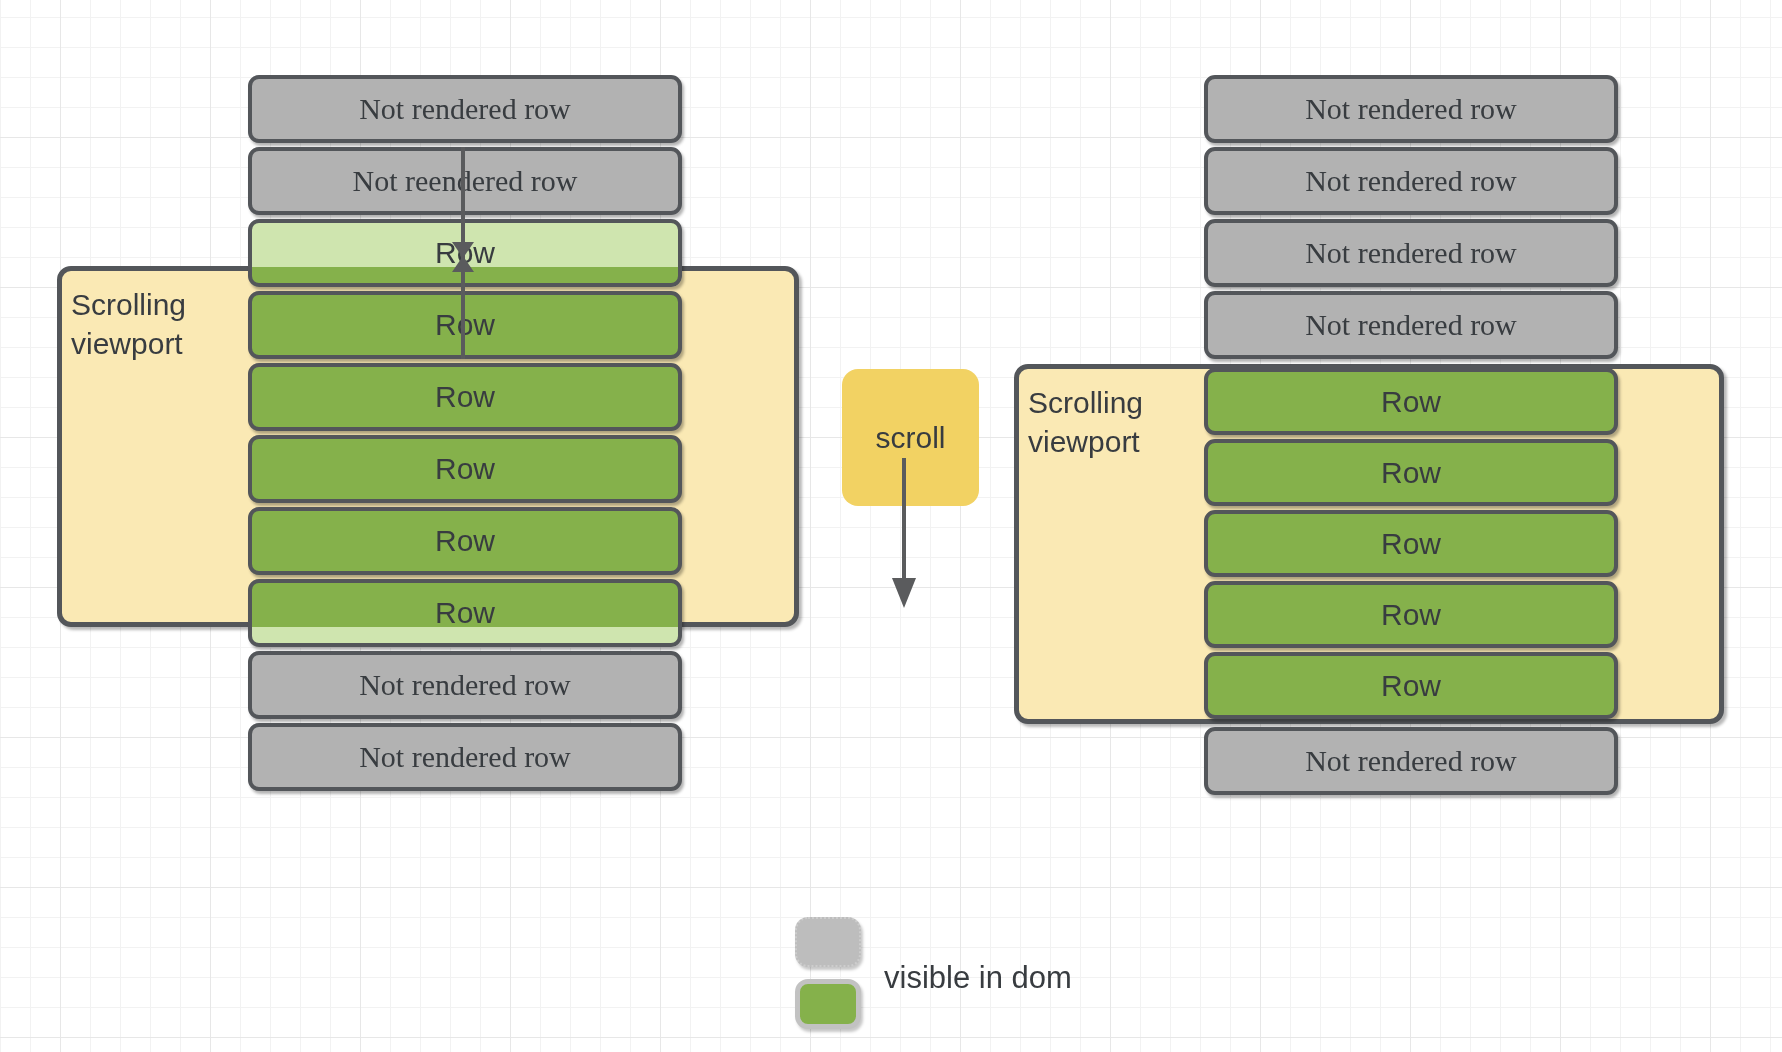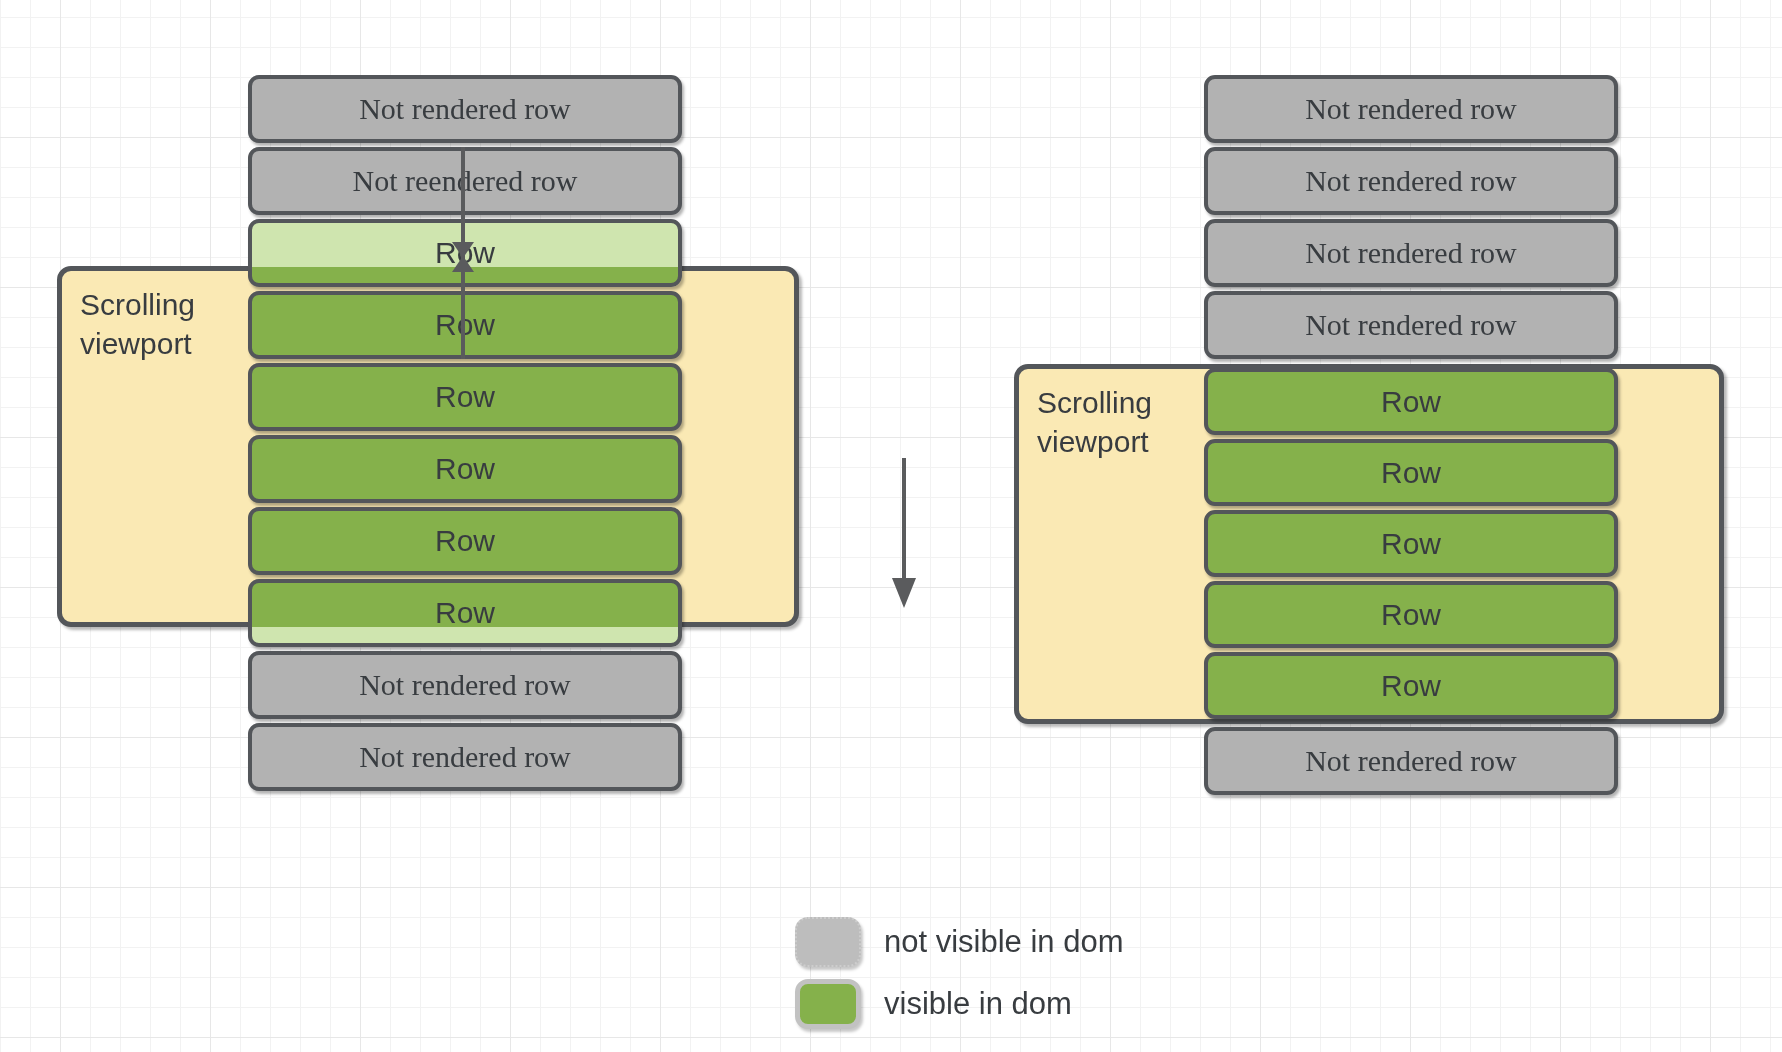--- a/index.html
+++ b/index.html
@@ -18,21 +18,21 @@
       linear-gradient(90deg, #f2f2f2 1px, transparent 1px);
     background-size:150px 150px,150px 150px,30px 30px,30px 30px;
     background-position:60px 137px,60px 137px,0 17px,0 0;
   }
   .viewport{
     position:absolute;z-index:1;box-sizing:border-box;
     background:#fae9b4;border:5px solid #53565a;border-radius:14px;
     box-shadow:3px 3px 3px rgba(0,0,0,0.28);
     color:#383c40;font-size:30px;line-height:39px;
   }
-  .viewport .vp-label{display:block;padding:14px 0 0 9px;width:170px;margin-left:9px;}
+  .viewport .vp-label{display:block;padding:14px 0 0 9px;width:170px;}
   .row{
     position:absolute;z-index:2;box-sizing:border-box;height:68px;
     border:4px solid #53565a;border-radius:11px;
     display:flex;align-items:center;justify-content:center;
     font-size:30px;color:#383c40;
     box-shadow:2px 3px 3px rgba(0,0,0,0.30);
   }
   .row.l{left:248px;width:434px;}
   .row.r{left:1204px;width:414px;}
   .row.gray{background:#b2b2b2;font-family:Liberation Serif, serif;}
@@ -78,36 +78,36 @@
   <div class="row l green" style="top:435px;">Row</div>
   <div class="row l green" style="top:507px;">Row</div>
   <div class="row l partial-bottom" style="top:579px;">Row</div>
   <div class="row l gray" style="top:651px;">Not rendered row</div>
   <div class="row l gray" style="top:723px;">Not rendered row</div>
 
   <div class="aline" style="left:461px;top:147px;height:212px;"></div>
   <div class="tri down" style="left:452px;top:242px;"></div>
   <div class="tri up" style="left:452px;top:256px;"></div>
 
+  <div class="scrollbox">scroll</div>
   <div class="aline" style="left:902px;top:458px;height:122px;"></div>
   <div class="tri down-big" style="left:892px;top:578px;"></div>
 
   <div class="viewport" style="left:1014px;top:364px;width:710px;height:360px;">
     <span class="vp-label">Scrolling viewport</span>
   </div>
 
   <div class="row r gray" style="top:75px;">Not rendered row</div>
   <div class="row r gray" style="top:147px;">Not rendered row</div>
   <div class="row r gray" style="top:219px;">Not rendered row</div>
   <div class="row r gray" style="top:291px;">Not rendered row</div>
   <div class="row r green" style="top:368px;height:67px;">Row</div>
   <div class="row r green" style="top:439px;height:67px;">Row</div>
   <div class="row r green" style="top:510px;height:67px;">Row</div>
   <div class="row r green" style="top:581px;height:67px;">Row</div>
   <div class="row r green" style="top:652px;height:67px;">Row</div>
   <div class="row r gray" style="top:727px;">Not rendered row</div>
 
   <div class="swatch gray"></div>
-  <div class="legend-label" style="top:917px;">not visible in dom</div>
   <div class="swatch green"></div>
-  <div class="legend-label" style="top:979px;text-align:right;">visible in dom</div>
+  <div class="legend-label" style="top:953px;text-align:right;">visible in dom</div>
 
 </div>
 
 </body></html>

